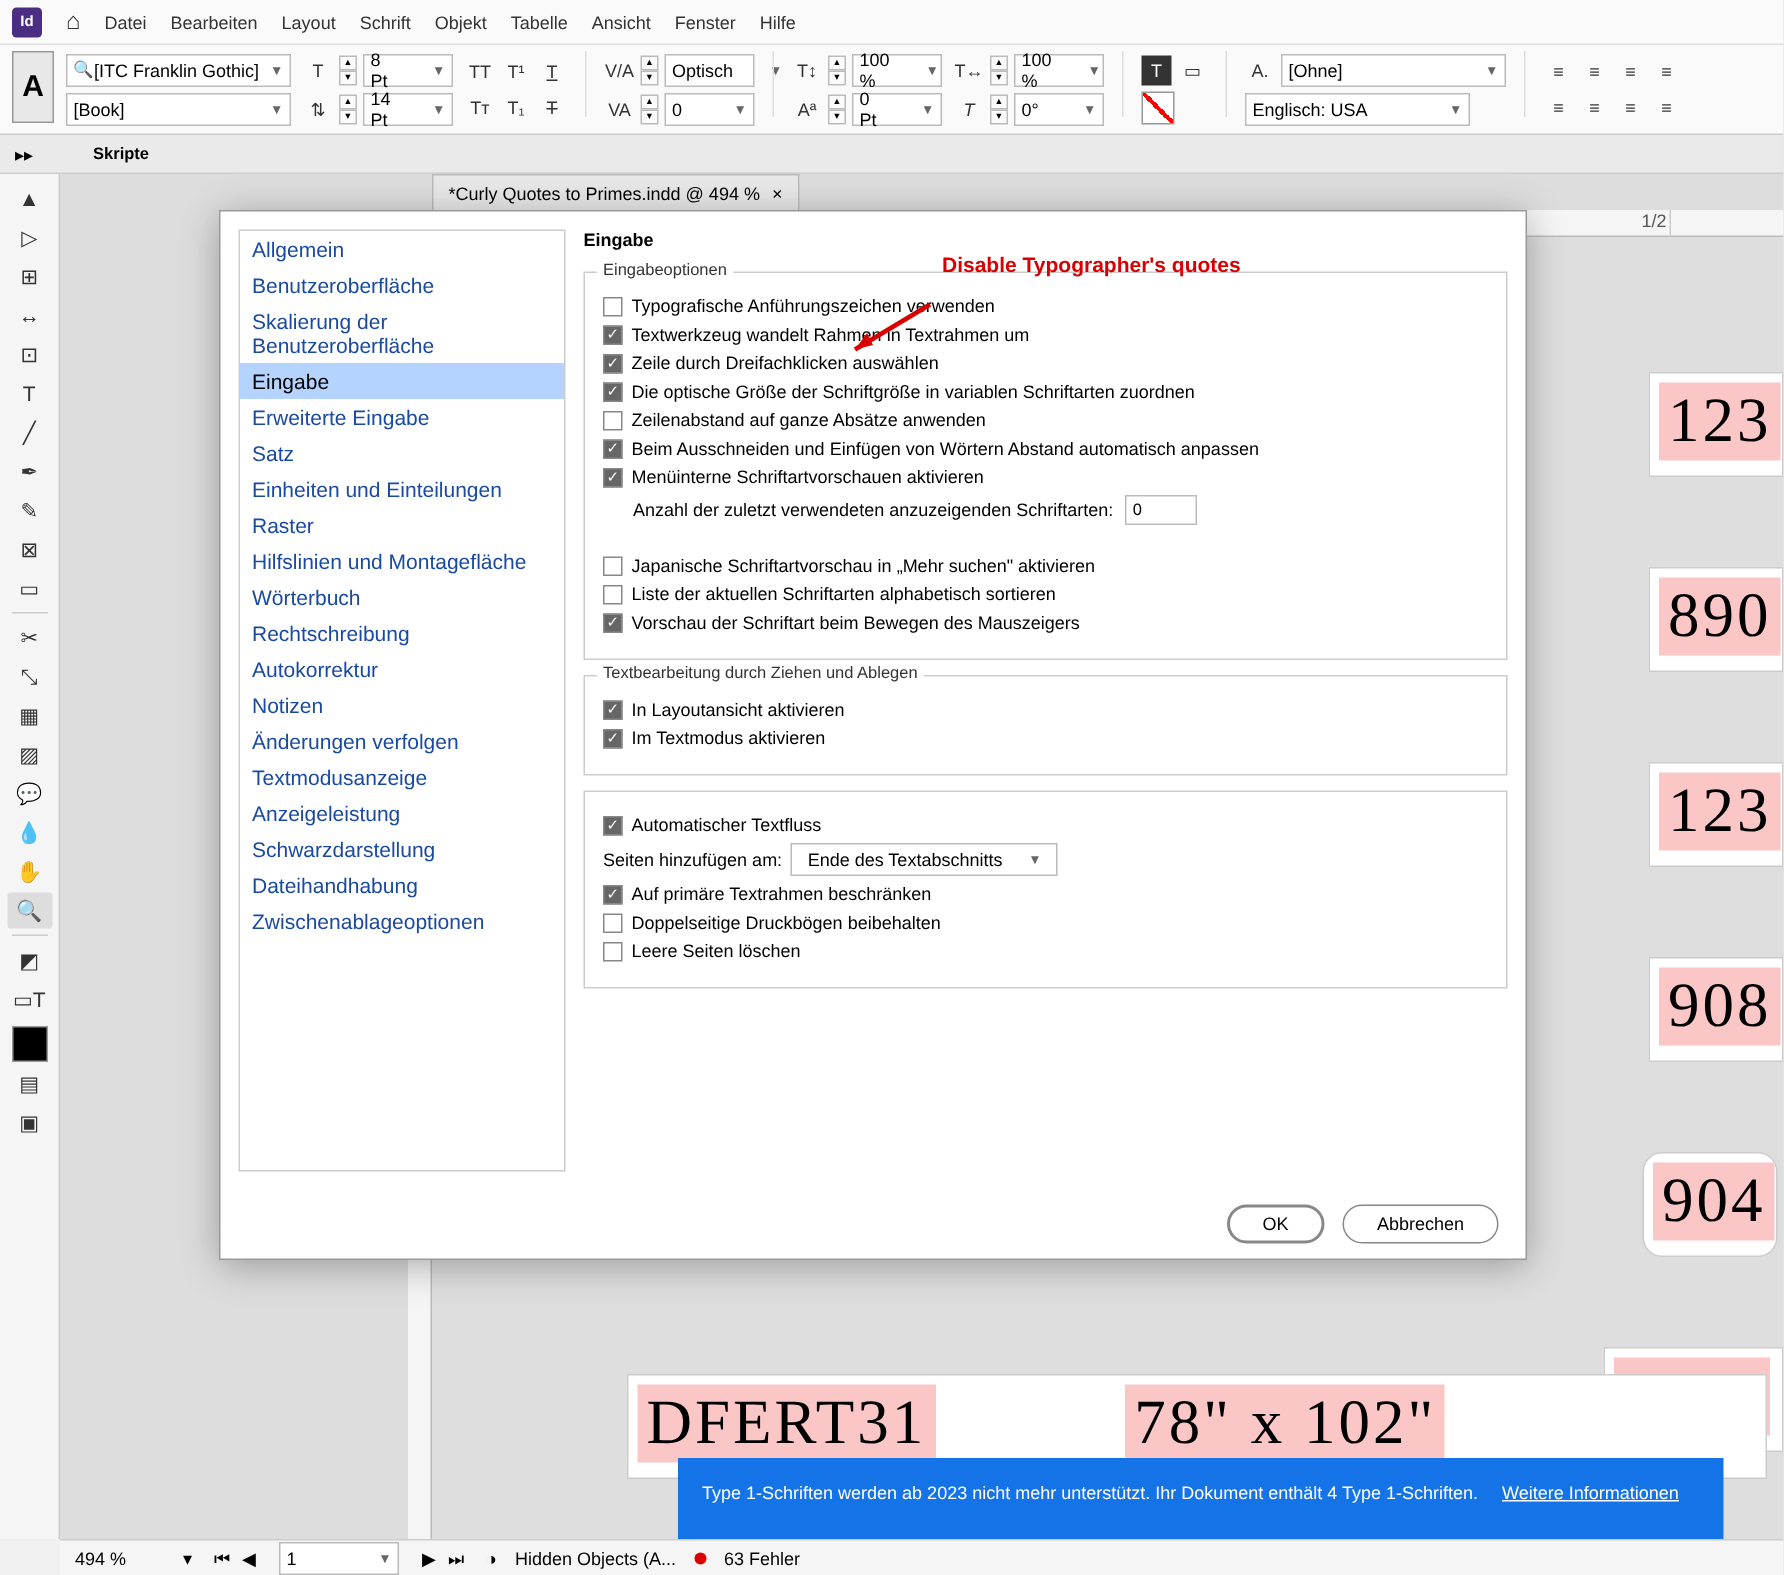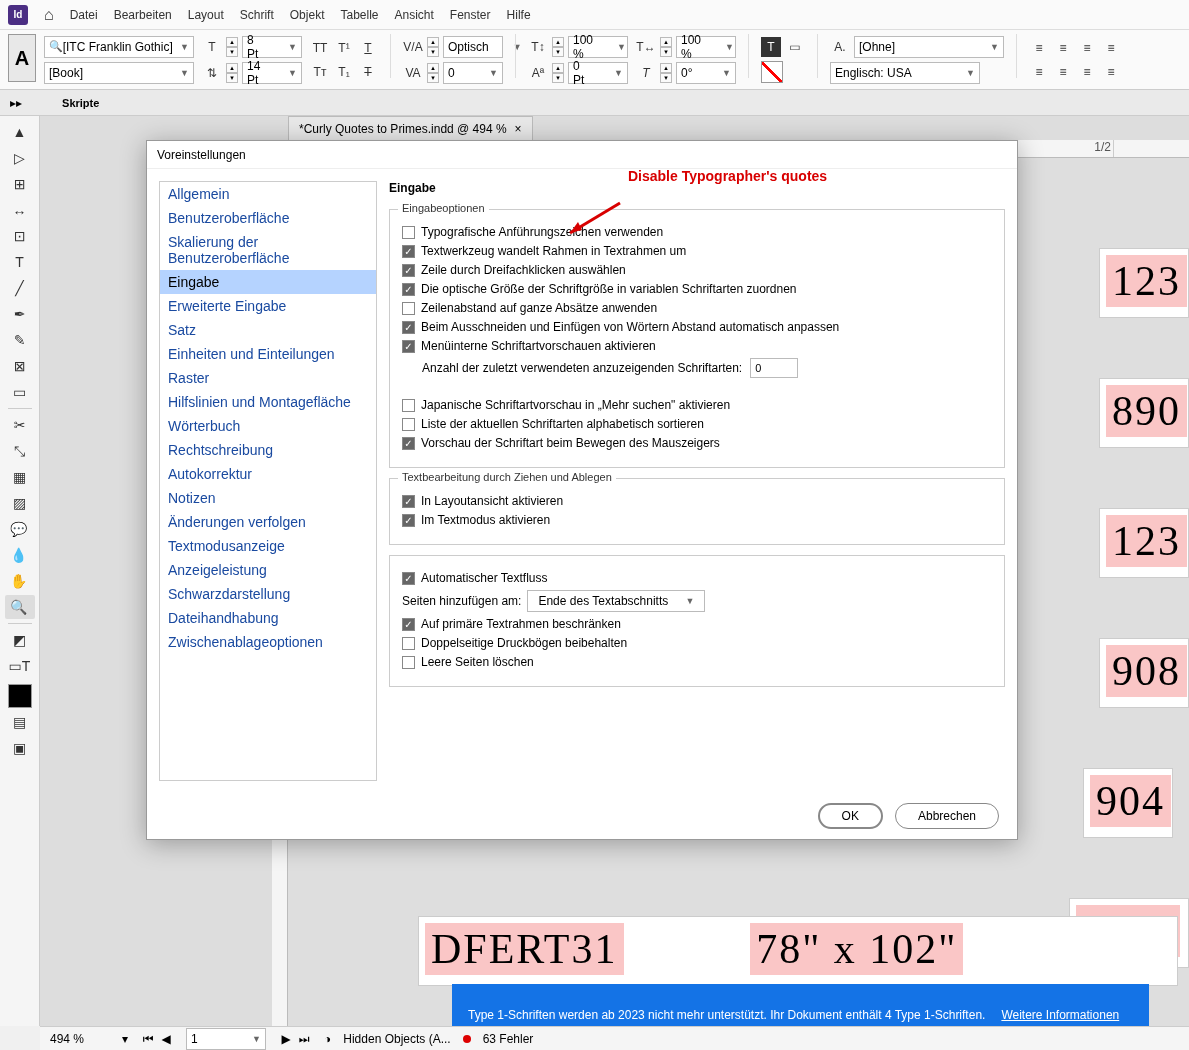--- a/index.html
+++ b/index.html
@@ -80,21 +80,21 @@
 .arrow svg { width: 100%; height: 100%; }
 
 
 .statusbar { position: absolute; bottom: 0; left: 40px; right: 0; height: 24px; background: #f5f5f5; border-top: 1px solid #ccc; display: flex; align-items: center; padding: 0 10px; gap: 12px; font-size: 11px; }
 .statusbar .zoom { width: 60px; }
 .statusbar .nav { display: flex; gap: 2px; }
 .statusbar .nav span { width: 16px; text-align: center; }
 .err-dot { width: 8px; height: 8px; background: #d00; border-radius: 50%; display: inline-block; }
 
 
-.banner { position: absolute; bottom: 24px; left: 452px; right: 40px; height: 42px; background: #1473e6; color: #fff; display: flex; align-items: flex-end; padding: 4px 16px; font-size: 12px; gap: 16px; }
+.banner { position: absolute; bottom: 24px; left: 452px; right: 40px; height: 54px; background: #1473e6; color: #fff; display: flex; align-items: flex-start; padding: 16px 16px; font-size: 12px; gap: 16px; }
 .banner a { color: #fff; text-decoration: underline; }
 </style>
 </head>
 <body>
 
 <div class="menubar">
   <div class="app-icon">Id</div>
   <div class="home-icon">⌂</div>
   <span class="menu-item">Datei</span>
   <span class="menu-item">Bearbeiten</span>
@@ -328,34 +328,33 @@
       <span></span>
       <span>1/4</span>
       <span>1/2</span>
     </div>
     <div class="ruler-v"></div>
     <div class="canvas">
       <div class="page-frag" style="top:90px; right:0; width:90px; height:70px;"><span class="pink">123</span></div>
       <div class="page-frag" style="top:220px; right:0; width:90px; height:70px;"><span class="pink">890</span></div>
       <div class="page-frag" style="top:350px; right:0; width:90px; height:70px;"><span class="pink">123</span></div>
       <div class="page-frag" style="top:480px; right:0; width:90px; height:70px;"><span class="pink">908</span></div>
-      <div class="page-frag" style="top:610px; right:16px; width:90px; height:70px;"><span class="pink">904</span></div>
+      <div class="page-frag" style="top:610px; right:4px; width:90px; height:70px;border-radius:13px;"><span class="pink">904</span></div>
       <div class="page-frag" style="top:740px; right:0; width:120px; height:70px;"><span class="pink">7840</span></div>
       <div class="page-frag" style="top:758px; left:130px; width:760px; height:70px;">
         <span class="pink">DFERT31</span>
         <span style="display:inline-block; width:120px;"></span>
         <span class="pink">78" x 102"</span>
       </div>
 
     </div>
   </div>
 </div>
 
 <div class="dialog">
-  <div class="dlg-title">Voreinstellungen</div>
   <div class="dlg-body">
     <div class="dlg-sidebar" id="dlg-sidebar">
         <div class="item">Allgemein</div>
         <div class="item">Benutzeroberfläche</div>
         <div class="item">Skalierung der Benutzeroberfläche</div>
         <div class="item sel">Eingabe</div>
         <div class="item">Erweiterte Eingabe</div>
         <div class="item">Satz</div>
         <div class="item">Einheiten und Einteilungen</div>
         <div class="item">Raster</div>

